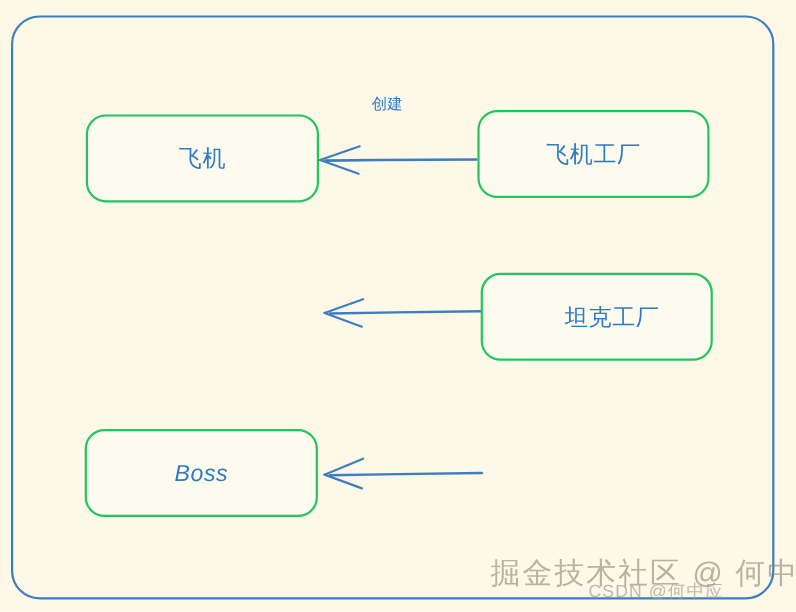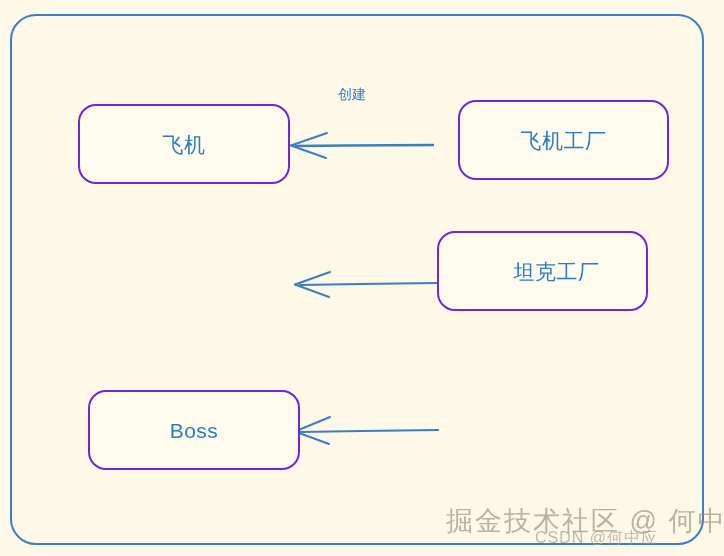--- a/index.html
+++ b/index.html
@@ -34,21 +34,21 @@
     border: 2px solid #3d7ebf;
     border-radius: 26px;
     box-sizing: border-box;
     background: transparent;
   }
 
   
   .node {
     position: absolute;
     box-sizing: border-box;
-    border: 2px solid #6d28d9;
+    border: 2px solid #22c55e;
     border-radius: 18px;
     background: #fdfaee;
     display: flex;
     align-items: center;
     justify-content: center;
     color: #2e7bc4;
     font-size: 21px;
     letter-spacing: 0.5px;
     white-space: nowrap;
   }
@@ -132,29 +132,29 @@
       <path d="M 295 431.5 L 330 417" fill="none" stroke="#3d7ebf" stroke-width="2" stroke-linecap="round"></path>
       <path d="M 295 431.5 L 329 444" fill="none" stroke="#3d7ebf" stroke-width="2" stroke-linecap="round"></path>
     </g>
   </svg>
 
   <div class="node left" style="left:78px; top:104px;">
     <span class="node-label">飞机</span>
   </div>
 
 
-  <div class="node left" style="left:88px; top:390px;">
+  <div class="node left" style="left:77px; top:390px;font-style:italic;">
     <span class="node-label">Boss</span>
   </div>
 
-  <div class="node right" style="left:434px; top:100px;margin-left:24px;">
+  <div class="node right" style="left:434px; top:100px;">
     <span class="node-label">飞机工厂</span>
   </div>
 
-  <div class="node right" style="left:437px; top:231px;padding-left:28px;">
+  <div class="node right" style="left:437px; top:248px;padding-left:28px;">
     <span class="node-label">坦克工厂</span>
   </div>
 
 
   <div class="edge-label" style="left:338px; top:87px;">创建</div>
 
   <div class="watermark-main">掘金技术社区 @ 何中应</div>
   <div class="watermark-sub">CSDN @何中应</div>
 
 </div>

